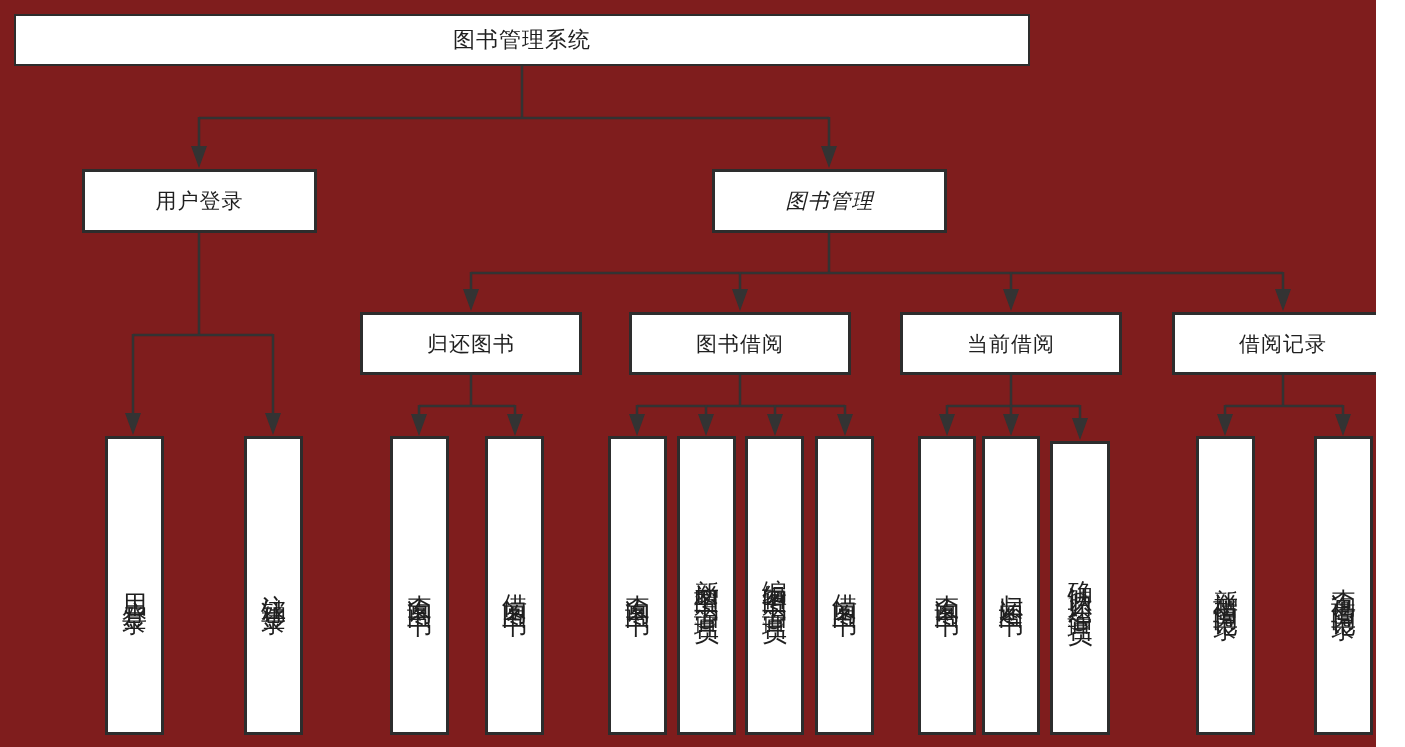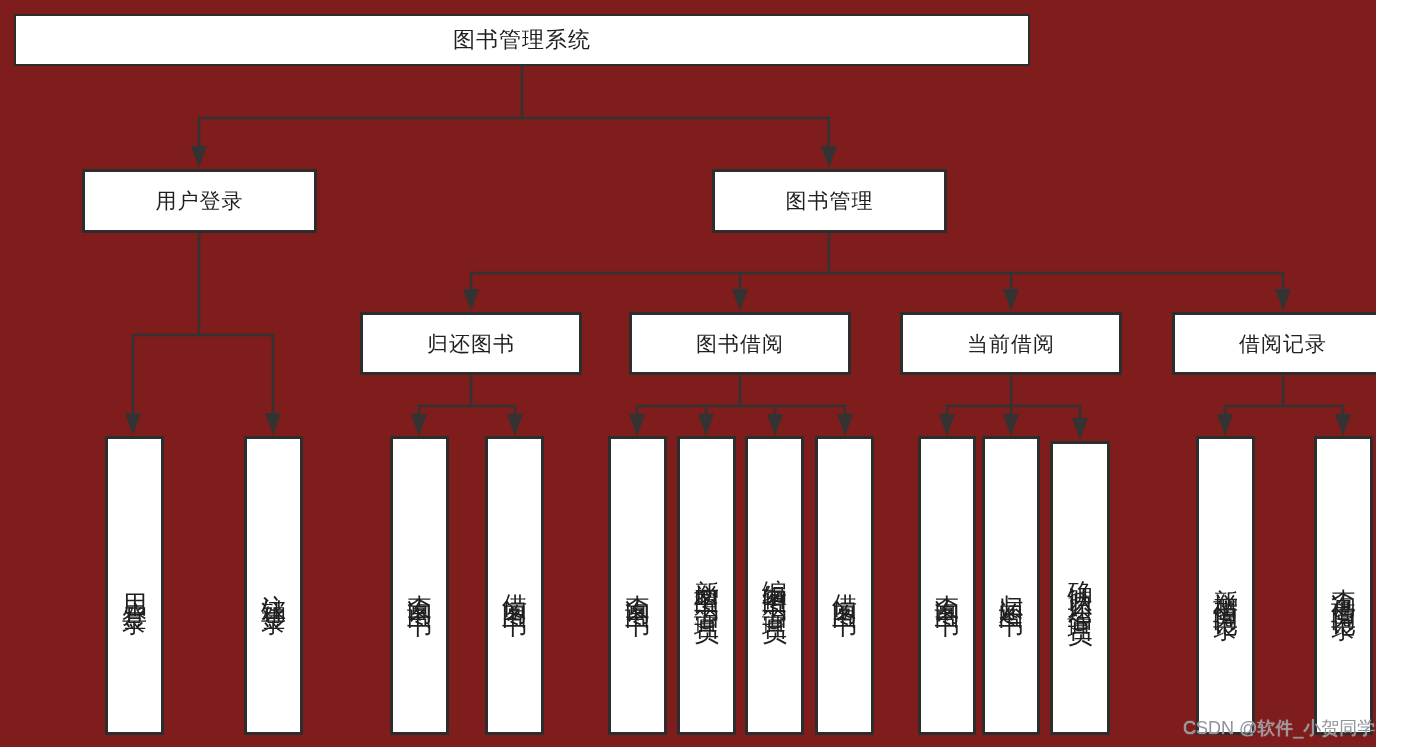--- a/index.html
+++ b/index.html
@@ -125,21 +125,21 @@
     </g>
   </svg>
 
   <div class="box h root" style="left:14px; top:14px; width:1016px; height:52px;">
     <span>图书管理系统</span>
   </div>
 
   <div class="box h" style="left:82px; top:169px; width:235px; height:64px;">
     <span>用户登录</span>
   </div>
-  <div class="box h" style="left:712px; top:169px; width:235px; height:64px;">
+  <div class="box h" style="left:712px; top:169px; width:235px; height:64px;font-style:italic;">
     <span>图书管理</span>
   </div>
 
   <div class="box h" style="left:360px; top:312px; width:222px; height:63px;">
     <span>归还图书</span>
   </div>
   <div class="box h" style="left:900px; top:312px; width:222px; height:63px;">
     <span>当前借阅</span>
   </div>
   <div class="box h" style="left:629px; top:312px; width:222px; height:63px;">
@@ -186,15 +186,14 @@
     <span>确认归还（管理员）</span>
   </div>
 
   <div class="box v" style="left:1196px; top:436px; width:59px; height:299px;">
     <span>新增借阅记录</span>
   </div>
   <div class="box v" style="left:1314px; top:436px; width:59px; height:299px;">
     <span>查询借阅记录</span>
   </div>
 
-  <div id="watermark">CSDN @软件_小贺同学</div>
 
 </div>
 
 </body></html>

